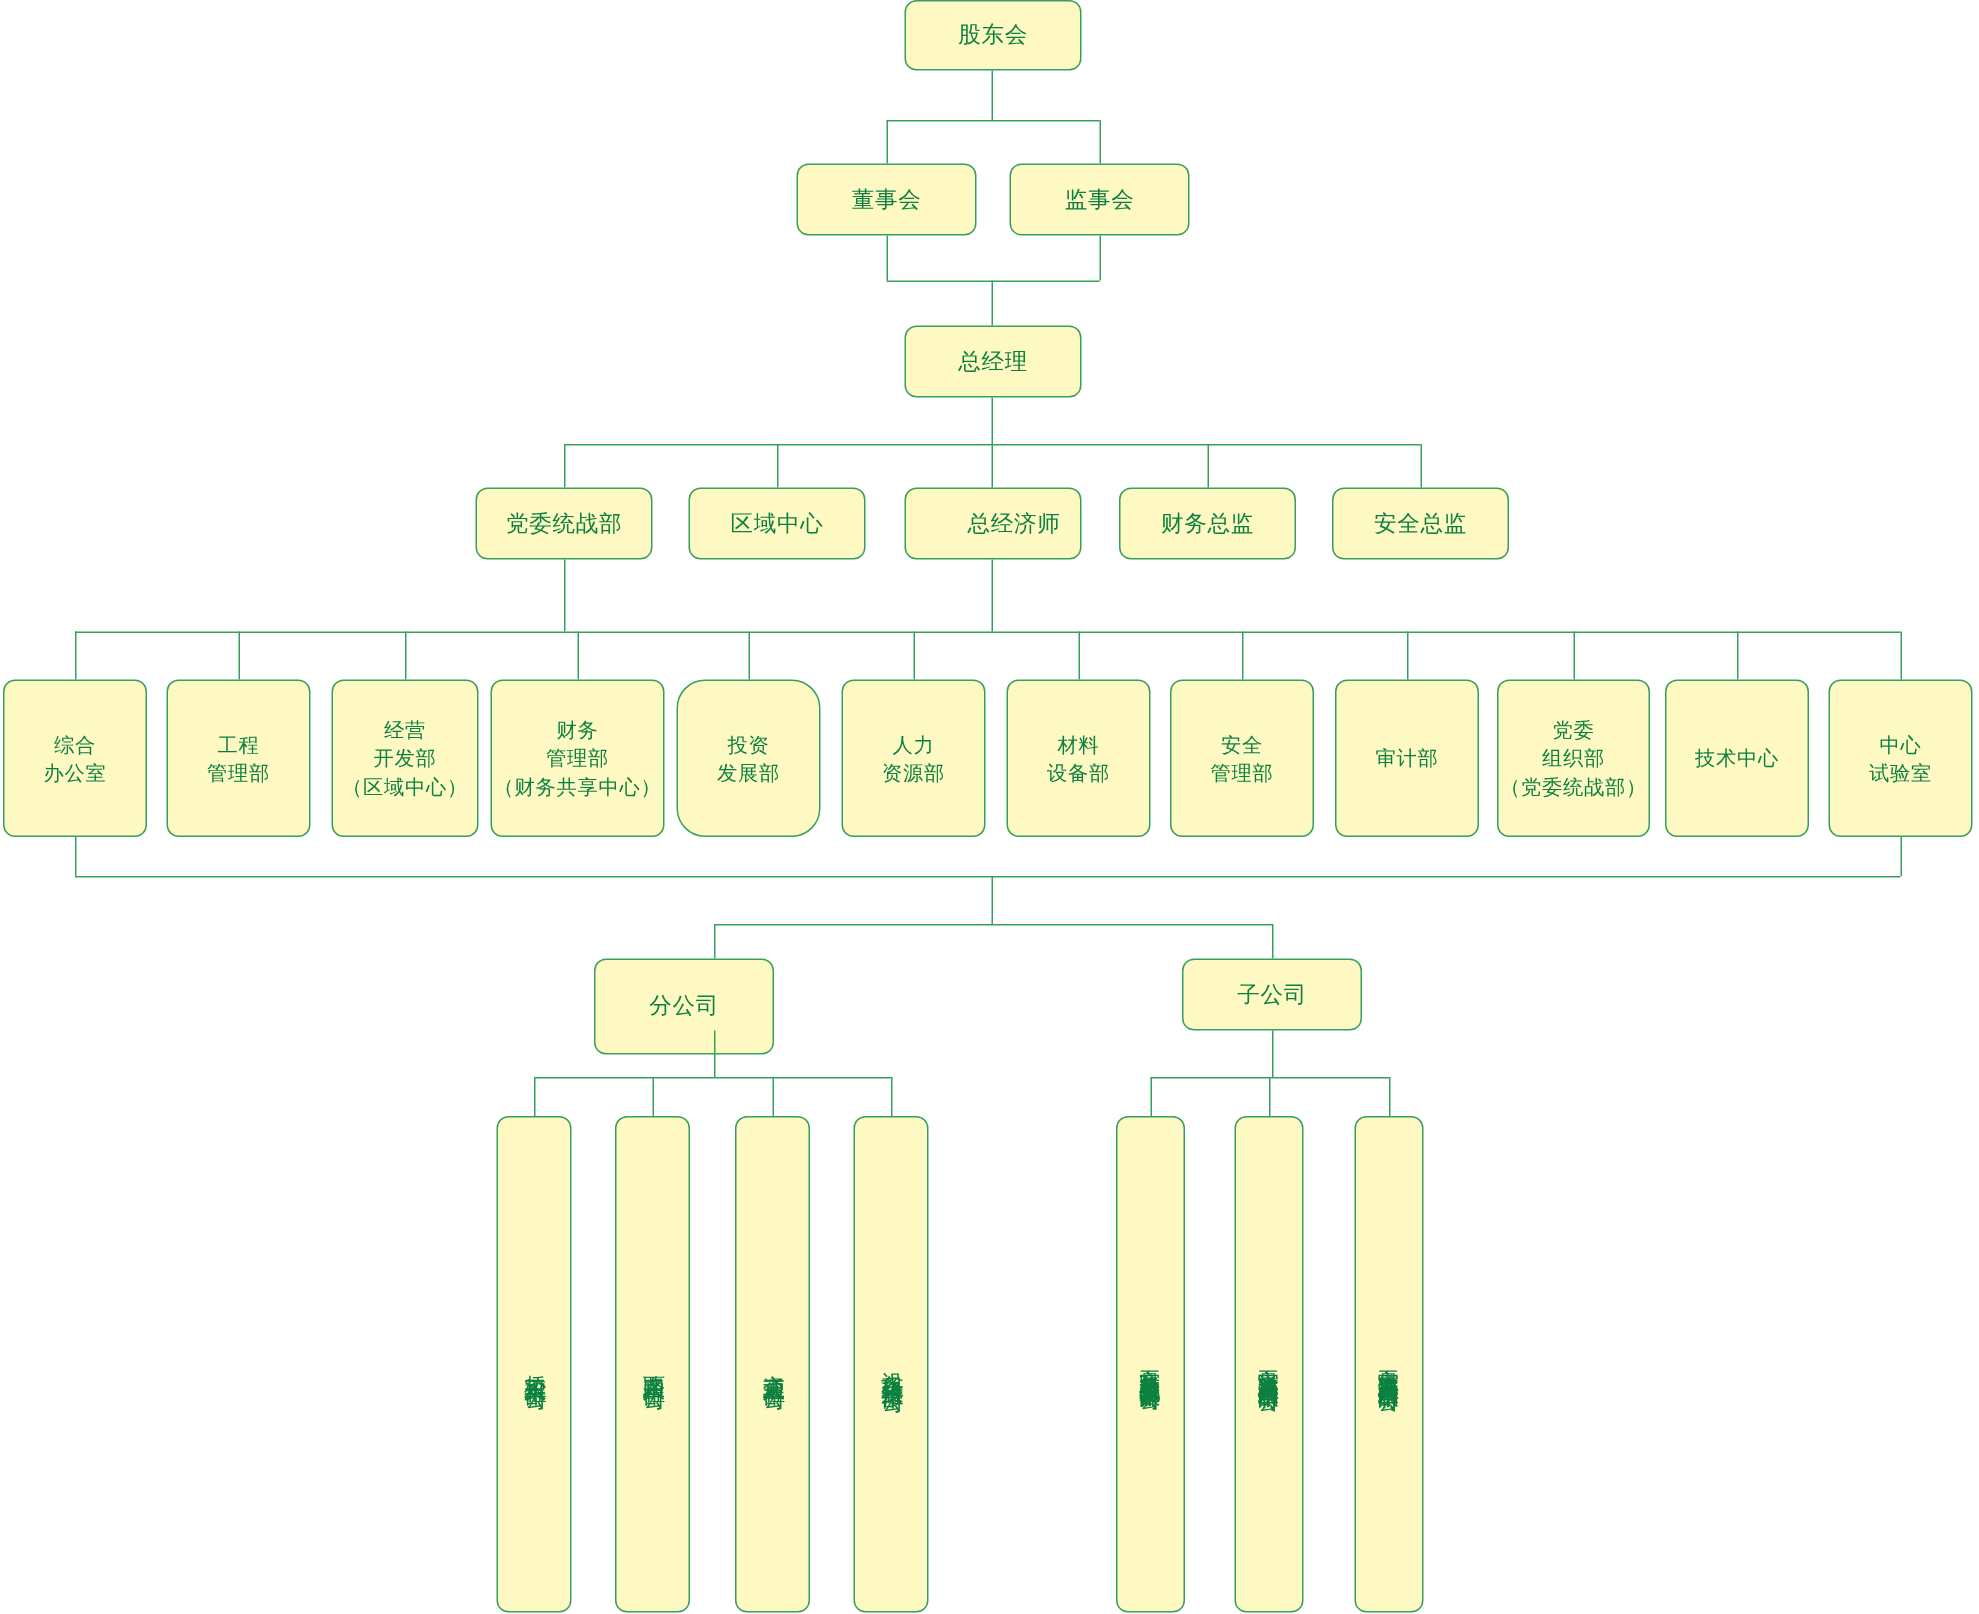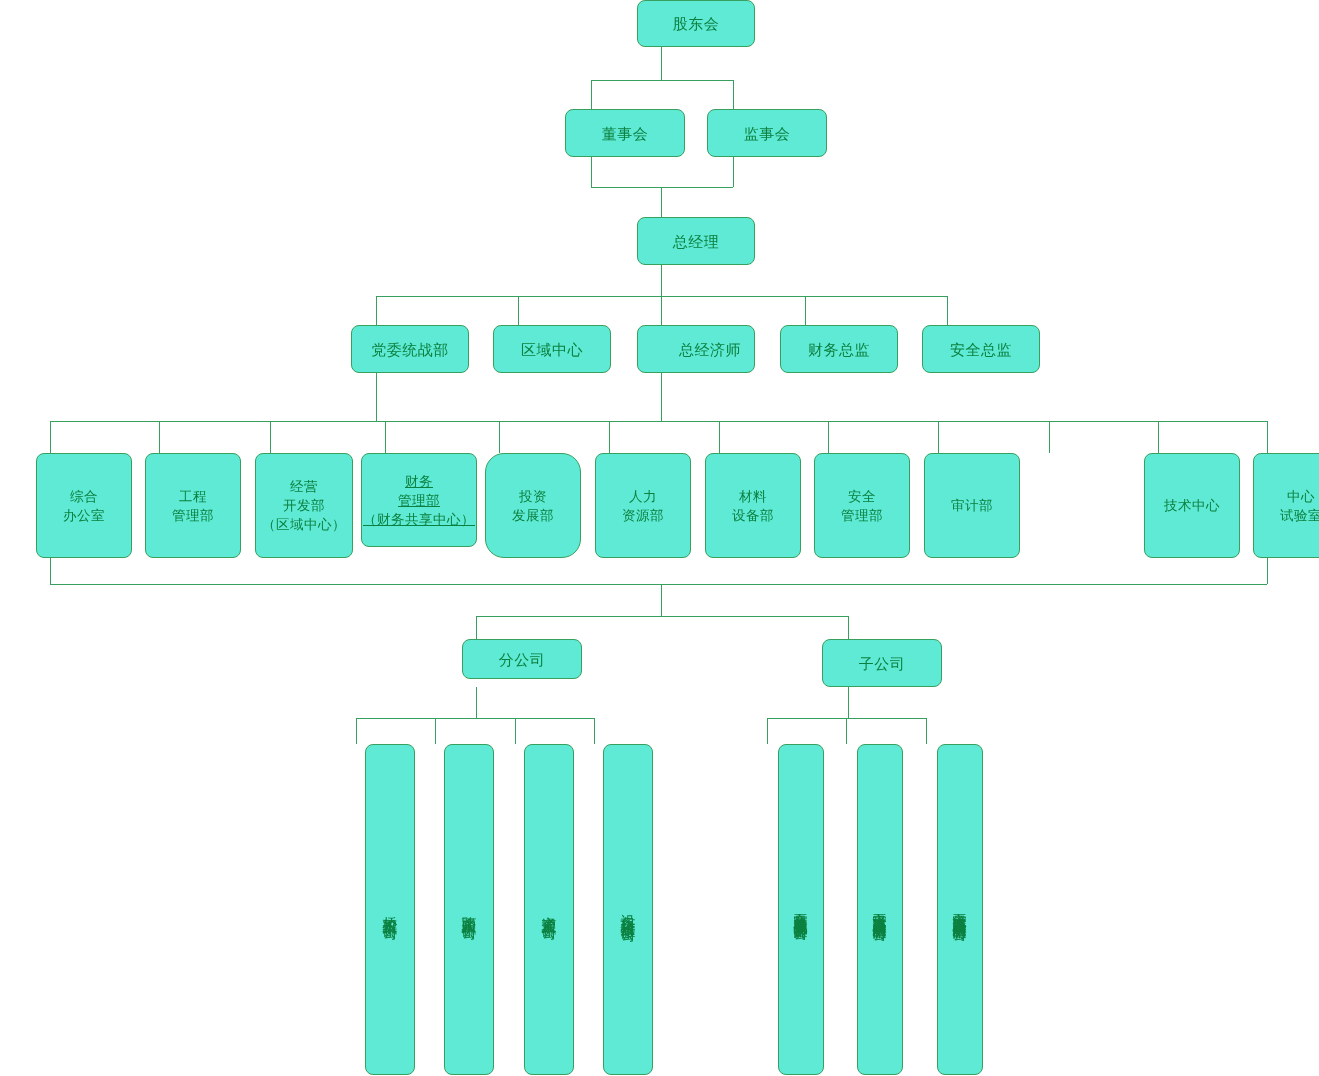--- a/index.html
+++ b/index.html
@@ -15,31 +15,30 @@
     position: relative;
     width: 1319px;
     height: 1076px;
     overflow: hidden;
   }
   .node {
     position: absolute;
     box-sizing: border-box;
     border: 1px solid #37a05e;
     border-radius: 8px;
-    background: #5eead4;
+    background: #fef9c3;
     color: #0c8040;
     display: flex;
     align-items: center;
     justify-content: center;
     text-align: center;
     font-size: 15px;
     line-height: 21px;
     white-space: pre-line;
     letter-spacing: 0.5px;
-    margin-left: 34px;
   }
   .node.small {
     font-size: 13.5px;
     line-height: 19px;
   }
   .node.vert {
     writing-mode: vertical-rl;
     text-orientation: upright;
     letter-spacing: 2px;
     font-size: 15px;
@@ -76,37 +75,40 @@
   <div class="node" style="left:746px; top:325px; width:118px; height:48px;">财务总监</div>
   <div class="node" style="left:888px; top:325px; width:118px; height:48px;">安全总监</div>
 
   <div class="node small" style="left:2px; top:453px; width:96px; height:105px;">综合
 办公室</div>
   <div class="node small" style="left:111px; top:453px; width:96px; height:105px;">工程
 管理部</div>
   <div class="node small" style="left:221px; top:453px; width:98px; height:105px;">经营
 开发部
 （区域中心）</div>
-  <div class="node small" style="left:327px; top:453px; width:116px; height:94px;text-decoration:underline;">财务
+  <div class="node small" style="left:327px; top:453px; width:116px; height:105px;">财务
 管理部
 （财务共享中心）</div>
   <div class="node small" style="left:451px; top:453px; width:96px; height:105px;border-radius:19px;">投资
 发展部</div>
   <div class="node small" style="left:561px; top:453px; width:96px; height:105px;">人力
 资源部</div>
   <div class="node small" style="left:671px; top:453px; width:96px; height:105px;">材料
 设备部</div>
   <div class="node small" style="left:780px; top:453px; width:96px; height:105px;">安全
 管理部</div>
   <div class="node small" style="left:890px; top:453px; width:96px; height:105px;">审计部</div>
+  <div class="node small" style="left:998px; top:453px; width:102px; height:105px;">党委
+组织部
+（党委统战部）</div>
   <div class="node small" style="left:1110px; top:453px; width:96px; height:105px;">技术中心</div>
   <div class="node small" style="left:1219px; top:453px; width:96px; height:105px;">中心
 试验室</div>
 
-  <div class="node" style="left:428px; top:639px; width:120px; height:40px;">分公司</div>
+  <div class="node" style="left:396px; top:639px; width:120px; height:64px;font-family:Liberation Mono, monospace;">分公司</div>
   <div class="node" style="left:788px; top:639px; width:120px; height:48px;">子公司</div>
 
   <div class="node vert" style="left:331px; top:744px; width:50px; height:331px;">桥梁工程公司</div>
   <div class="node vert" style="left:410px; top:744px; width:50px; height:331px;">路面工程公司</div>
   <div class="node vert" style="left:490px; top:744px; width:50px; height:331px;">交通工程公司</div>
   <div class="node vert" style="left:569px; top:744px; width:50px; height:331px;">设备租赁维修公司</div>
 
   <div class="node vert tight" style="left:744px; top:744px; width:46px; height:331px;">宁夏公路桥梁机械化养护有限公司</div>
   <div class="node vert tight" style="left:823px; top:744px; width:46px; height:331px;">宁夏泽惠道路资源再生利用有限公司</div>
   <div class="node vert tight" style="left:903px; top:744px; width:46px; height:331px;">宁夏德惠道路资源再生利用有限公司</div>

